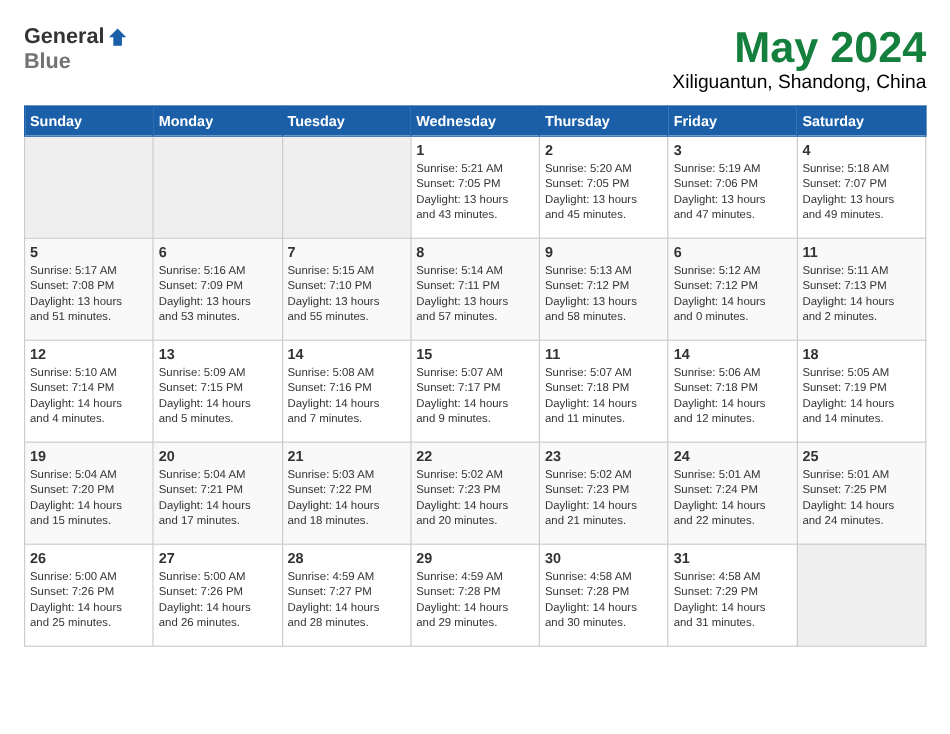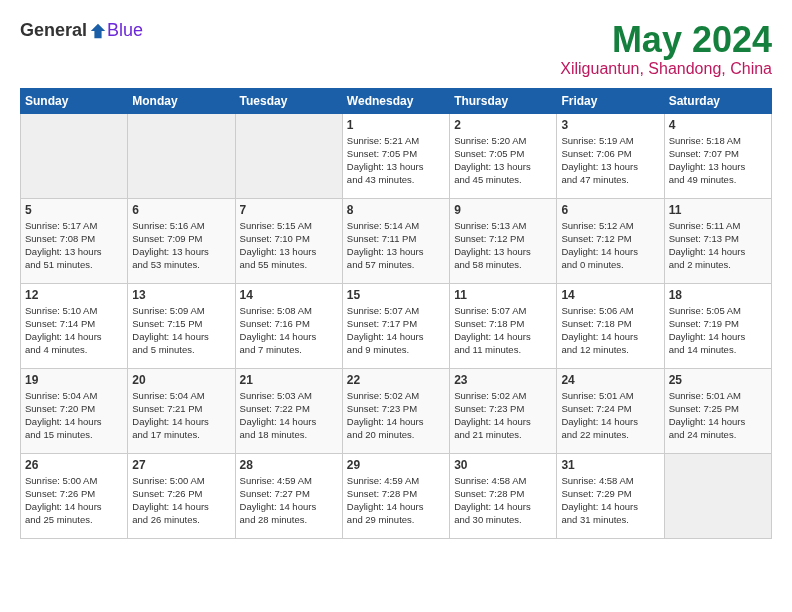--- a/index.html
+++ b/index.html
@@ -11,54 +11,54 @@
       padding: 20px;
     }
     .header {
       display: flex;
       justify-content: space-between;
       align-items: flex-start;
       margin-bottom: 10px;
     }
     .logo {
       display: flex;
-      flex-direction: row;
+      flex-direction: column;
       align-items: flex-start;
     }
     .logo-text {
       display: flex;
       align-items: center;
     }
     .logo-general {
       font-size: 18px;
       font-weight: bold;
       color: #333;
     }
     .logo-blue {
       font-size: 18px;
-      font-weight: normal;
-      color: #6d28d9;
+      font-weight: bold;
+      color: #737373;
     }
     .logo-icon {
       width: 18px;
       height: 18px;
       margin-left: 2px;
     }
     .title-area {
       text-align: right;
     }
     .month-title {
       font-size: 36px;
       font-weight: bold;
       color: #15803d;
       line-height: 1.1;
     }
     .location-title {
       font-size: 16px;
-      color: #be185d;
+      color: #000000;
     }
     table {
       width: 100%;
       border-collapse: collapse;
       table-layout: fixed;
     }
     th {
       background-color: #1a5fa8;
       color: #fff;
       font-size: 12px;

